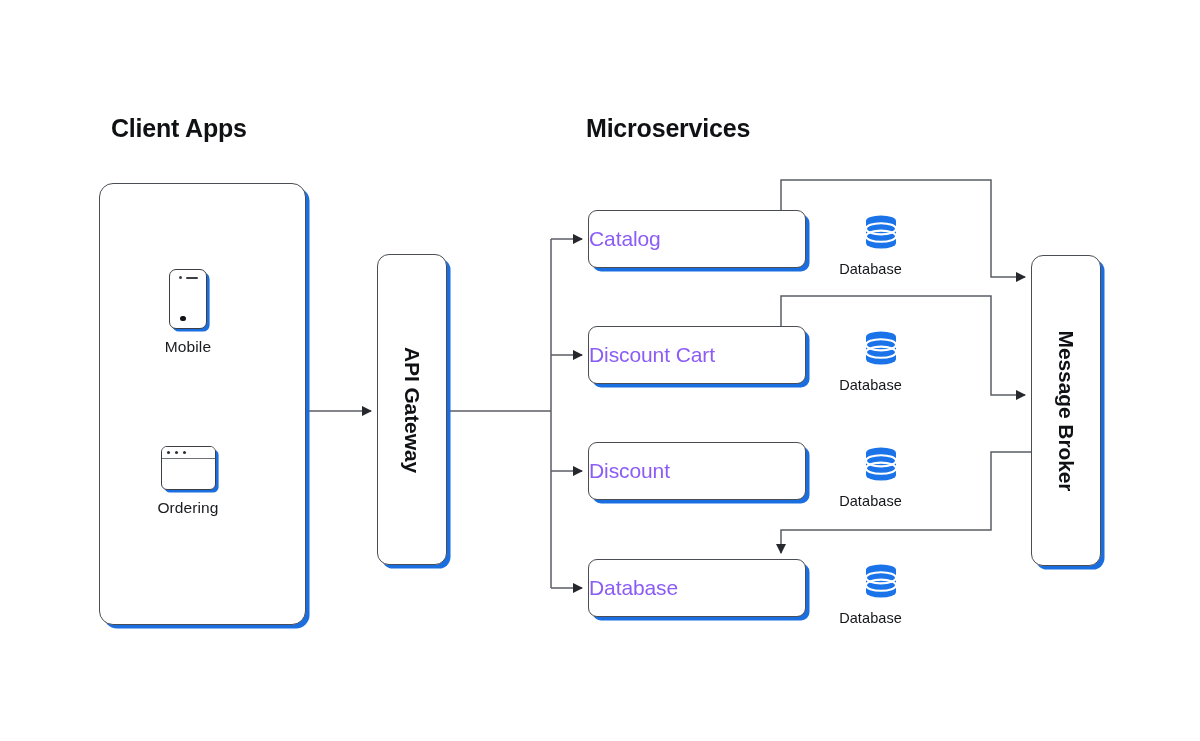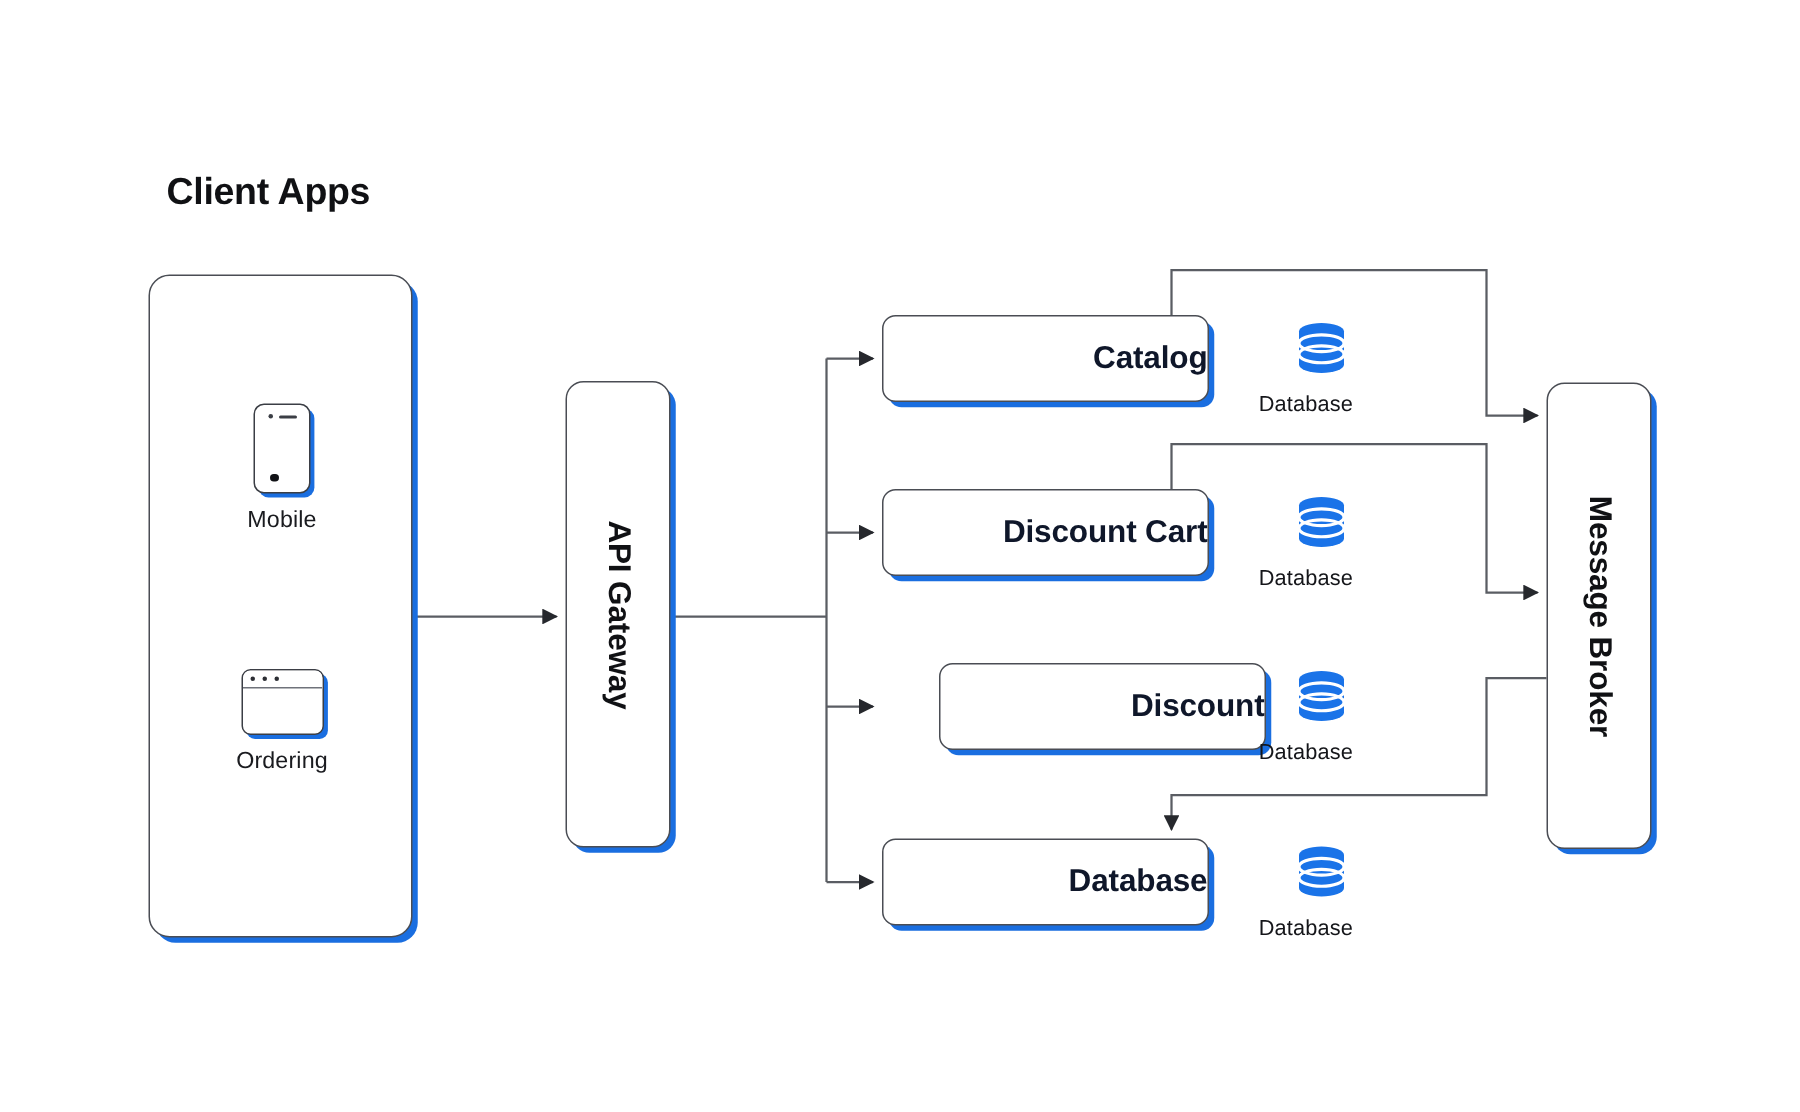--- a/index.html
+++ b/index.html
@@ -41,21 +41,21 @@
     border: 1.3px solid #4a4d54;
     border-radius: 10px;
     box-shadow: 4px 4px 0 -0.5px #1a6ee0;
     box-sizing: border-box;
   }
 
   
   #client-apps-container {
     left: 99px;
     top: 183px;
-    width: 176px;
+    width: 207px;
     height: 442px;
     border-radius: 14px;
   }
 
   
   #api-gateway {
     left: 377px;
     top: 254px;
     width: 70px;
     height: 311px;
@@ -86,24 +86,24 @@
     left: 588px;
     width: 218px;
     height: 58px;
     border-radius: 9px;
   }
   .service-label {
     position: absolute;
     left: 0; right: 0;
     top: 50%;
     transform: translateY(-50%);
-    text-align: right;
+    text-align: left;
     font-size: 21px;
-    font-weight: bold;
-    color: #0f172a;
+    font-weight: normal;
+    color: #8b5cf6;
     letter-spacing: -0.1px;
   }
 
   
   .client-icon-wrap {
     position: absolute;
     width: 176px;
     left: 0;
     text-align: center;
   }
@@ -194,20 +194,21 @@
     pointer-events: none;
   }
 </style>
 </head>
 <body>
 
 <div id="canvas">
 
   <div class="section-title" id="title-client-apps">Client Apps</div>
 
+  <div class="section-title" id="title-microservices">Microservices</div>
 
   <svg id="wires" viewBox="0 0 1200 741" xmlns="http://www.w3.org/2000/svg">
     <defs>
       <marker id="arrow" viewBox="0 0 10 10" refX="9" refY="5" markerWidth="7" markerHeight="7" orient="auto-start-reverse">
         <path d="M 0 0 L 10 5 L 0 10 z" fill="#26282d"></path>
       </marker>
     </defs>
     <g fill="none" stroke="#5a5d63" stroke-width="1.5">
 
       <path d="M 277 411 L 371 411" marker-end="url(#arrow)"></path>
@@ -256,21 +257,21 @@
   </div>
 
   <div class="card service-box" style="top:210px;">
     <div class="service-label">Catalog</div>
   </div>
 
   <div class="card service-box" style="top:326px;">
     <div class="service-label">Discount Cart</div>
   </div>
 
-  <div class="card service-box" style="top:442px;margin-left:38px;">
+  <div class="card service-box" style="top:442px;">
     <div class="service-label">Discount</div>
   </div>
 
   <div class="card service-box" style="top:559px;">
     <div class="service-label">Database</div>
   </div>
 
   <div class="db" style="left:818px; top:212px;">
     <svg width="42" height="42" viewBox="0 0 42 42">
       <ellipse cx="21" cy="9" rx="15" ry="5.6" fill="#1a73e8"></ellipse>

